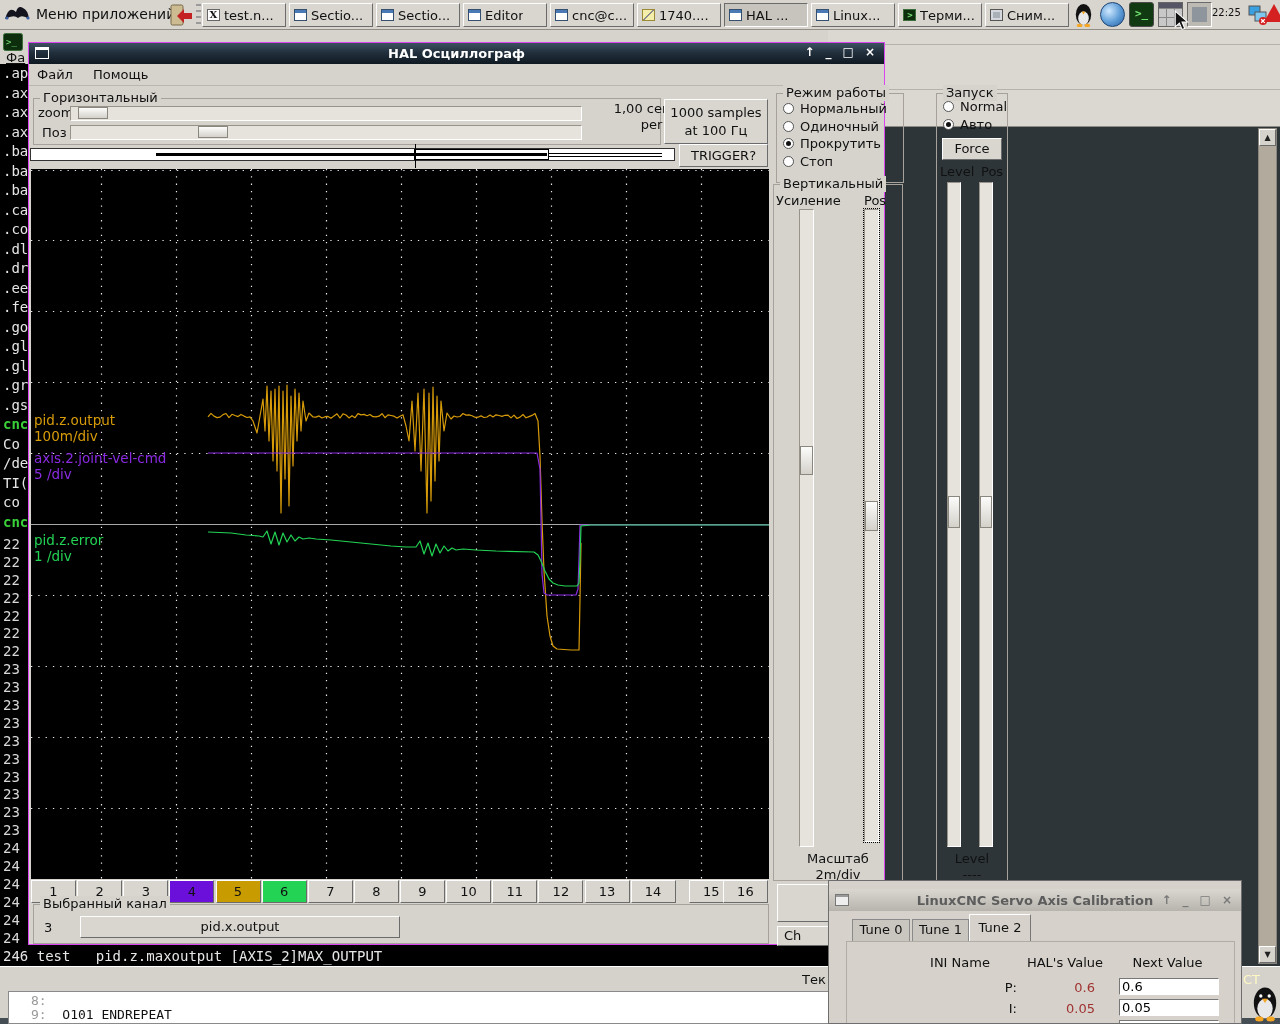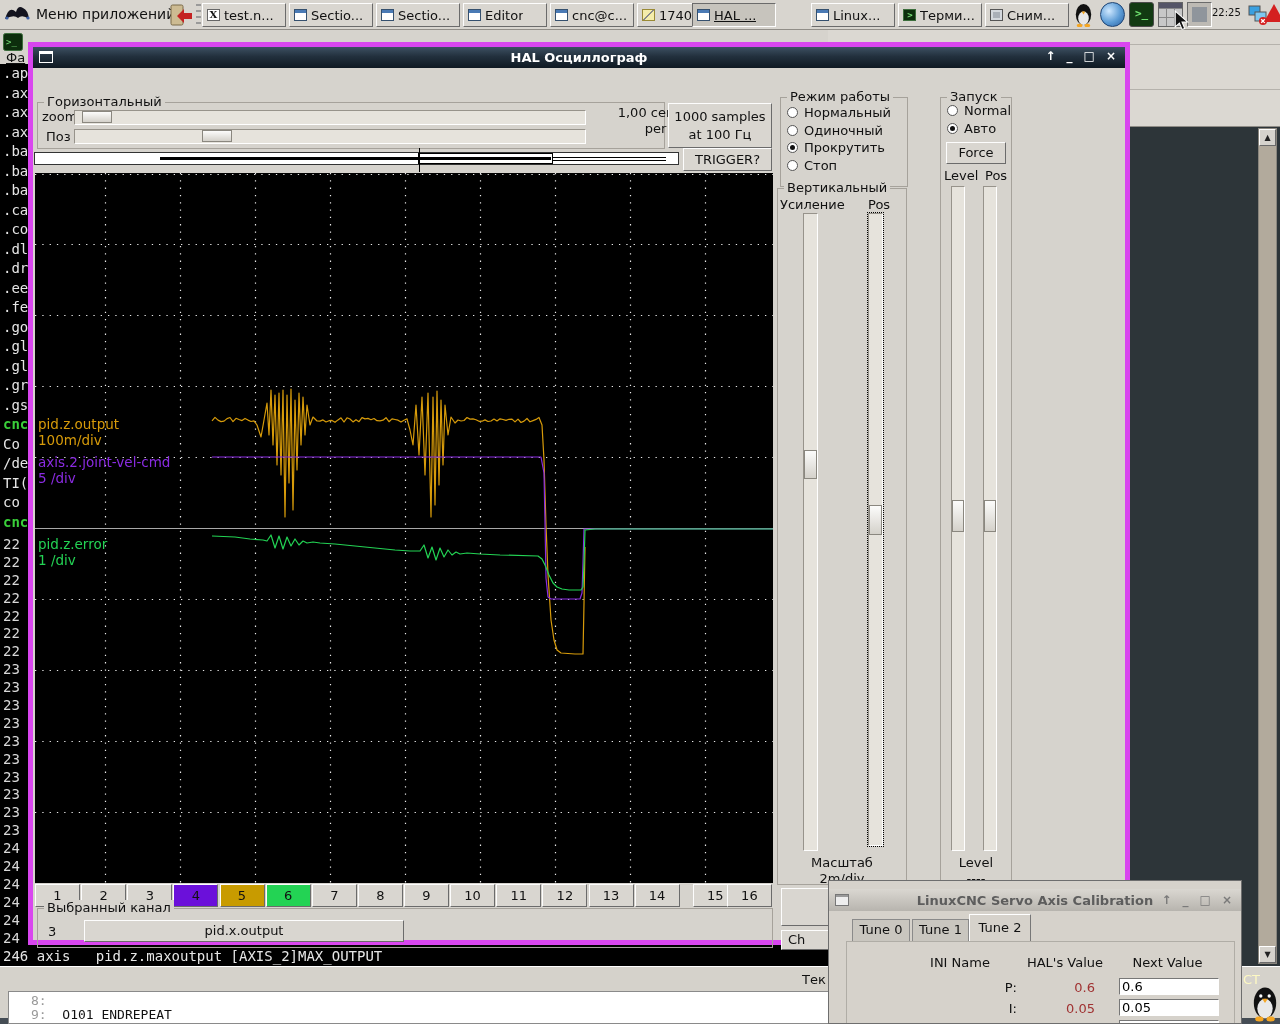--- a/index.html
+++ b/index.html
@@ -38,21 +38,21 @@
   .tnum{height:17.9px;line-height:17.9px;padding-left:3px;color:#d8d8d8;white-space:pre;}
   
   #editor{position:absolute;left:828px;top:30px;width:452px;height:936px;background:#dbd8d2;z-index:1;}
   #editor .row1{position:absolute;left:0;right:0;top:0;height:15px;border-bottom:1px solid #b5b2ac;}
   #editor .row2{position:absolute;left:0;right:0;top:15px;height:45px;border-bottom:1px solid #b5b2ac;}
   #editor .row3{position:absolute;left:0;right:0;top:60px;height:37px;border-bottom:1px solid #8f8c86;}
   #editor .body{position:absolute;left:0;right:0;top:97px;bottom:0;background:#2d3539;}
   #escroll{position:absolute;left:430px;top:98px;width:19px;height:836px;background:#b2aa9c;border:1px solid #8a867e;}
   .sbarrow{position:absolute;left:0;width:17px;height:17px;background:#d6d3cd;border:1px solid;border-color:#fff #6b6b6b #6b6b6b #fff;font-size:8px;line-height:15px;text-align:center;color:#222;}
   
-  #scope{position:absolute;left:28px;top:42px;width:1102px;height:903px;background:#d6d3cd;border:5px solid #d946ef;z-index:10;}
+  #scope{position:absolute;left:28px;top:42px;width:857px;height:903px;background:#d6d3cd;border:1px solid #d946ef;z-index:10;}
   #scope-titlebar{position:absolute;left:0;top:0;right:0;height:21px;background:linear-gradient(180deg,#3d5062,#22303d 45%,#0f1922);color:#fff;}
   #scope-title{position:absolute;left:0;right:0;top:3px;text-align:center;font-weight:bold;font-size:13px;}
   .wtb-icon{position:absolute;left:6px;top:4px;width:14px;height:12px;border:1px solid #fff;box-shadow:inset 0 2px 0 #fff;}
   .wctrls{position:absolute;right:9px;top:2px;display:flex;gap:11px;font-size:12px;font-weight:bold;}
   #scope-menubar{position:absolute;left:0;top:21px;right:0;height:22px;background:#d6d3cd;border-bottom:1px solid #bab7b0;}
   .menuitem{display:inline-block;padding:3px 8px;font-size:13px;}
   #chart{position:absolute;left:2px;top:126px;width:738px;height:710px;background:#000;}
   .tracelabel{position:absolute;font-size:13.5px;line-height:15.5px;white-space:nowrap;}
   .chbtn{position:absolute;top:0;height:23px;line-height:21px;font-size:13px;}
   
@@ -133,21 +133,21 @@
           <div class="tnum">23</div>
           <div class="tnum">23</div>
           <div class="tnum">23</div>
           <div class="tnum">24</div>
           <div class="tnum">24</div>
           <div class="tnum">24</div>
           <div class="tnum">24</div>
           <div class="tnum">24</div>
           <div class="tnum">24</div>
         </div>
-      <div class="a" style="left:0;top:883px;height:18px;line-height:18px;padding-left:3px;white-space:pre"><span>246</span><span> axis   pid.z.maxoutput [AXIS_2]MAX_OUTPUT</span></div>
+      <div class="a" style="left:0;top:883px;height:18px;line-height:18px;padding-left:3px;white-space:pre"><span>246</span><span> test   pid.z.maxoutput [AXIS_2]MAX_OUTPUT</span></div>
     </div>
   </div>
 
   <div id="editor">
     <div class="row1"></div>
     <div class="row2"></div>
     <div class="row3"></div>
     <div class="body"></div>
     <div id="escroll">
       <div class="sbarrow" style="top:0">▲</div>
@@ -158,20 +158,24 @@
   <div id="scope">
     <div id="scope-titlebar">
       <span class="wtb-icon"></span>
       <div id="scope-title">HAL Осциллограф</div>
       <div class="wctrls">
         <span>↑</span>
         <span>_</span>
         <span>□</span>
         <span>×</span>
       </div>
+    </div>
+    <div id="scope-menubar">
+      <span class="menuitem">Файл</span>
+      <span class="menuitem">Помощь</span>
     </div>
 
     <div class="group" id="hgroup" style="left:4px;top:55px;width:628px;height:47px">
       <span class="glabel">Горизонтальный</span>
       <span class="a" style="left:4px;top:6px">zoom</span>
       <div class="trough" style="left:36px;top:7px;width:512px;height:15px">
         <div class="handle" style="left:7px;top:0;width:30px;height:12px"></div>
       </div>
       <span class="a" style="left:8px;top:26px">Поз</span>
       <div class="trough" style="left:36px;top:26px;width:512px;height:15px">
@@ -413,21 +417,21 @@
           <span style="overflow: hidden;">Editor</span>
         </div>
         <div class="tbtn btn" style="left: 550px;">
           <div class="tic window-icon"></div>
           <span style="overflow: hidden;">cnc@c...</span>
         </div>
         <div class="tbtn btn" style="left: 637px; text-align: right;">
           <div class="tic notes-icon"></div>
           <span style="overflow: hidden;">1740....</span>
         </div>
-        <div class="tbtn btn pressed" style="left: 692px; text-decoration: underline;">
+        <div class="tbtn btn pressed" style="left: 724px;">
           <div class="tic window-icon"></div>
           <span style="overflow: hidden;">HAL ...</span>
         </div>
         <div class="tbtn btn" style="left: 811px;">
           <div class="tic window-icon"></div>
           <span style="overflow: hidden;">Linux...</span>
         </div>
         <div class="tbtn btn" style="left: 898px;">
           <div class="tic terminal-icon"></div>
           <span style="overflow: hidden;">Терми...</span>

